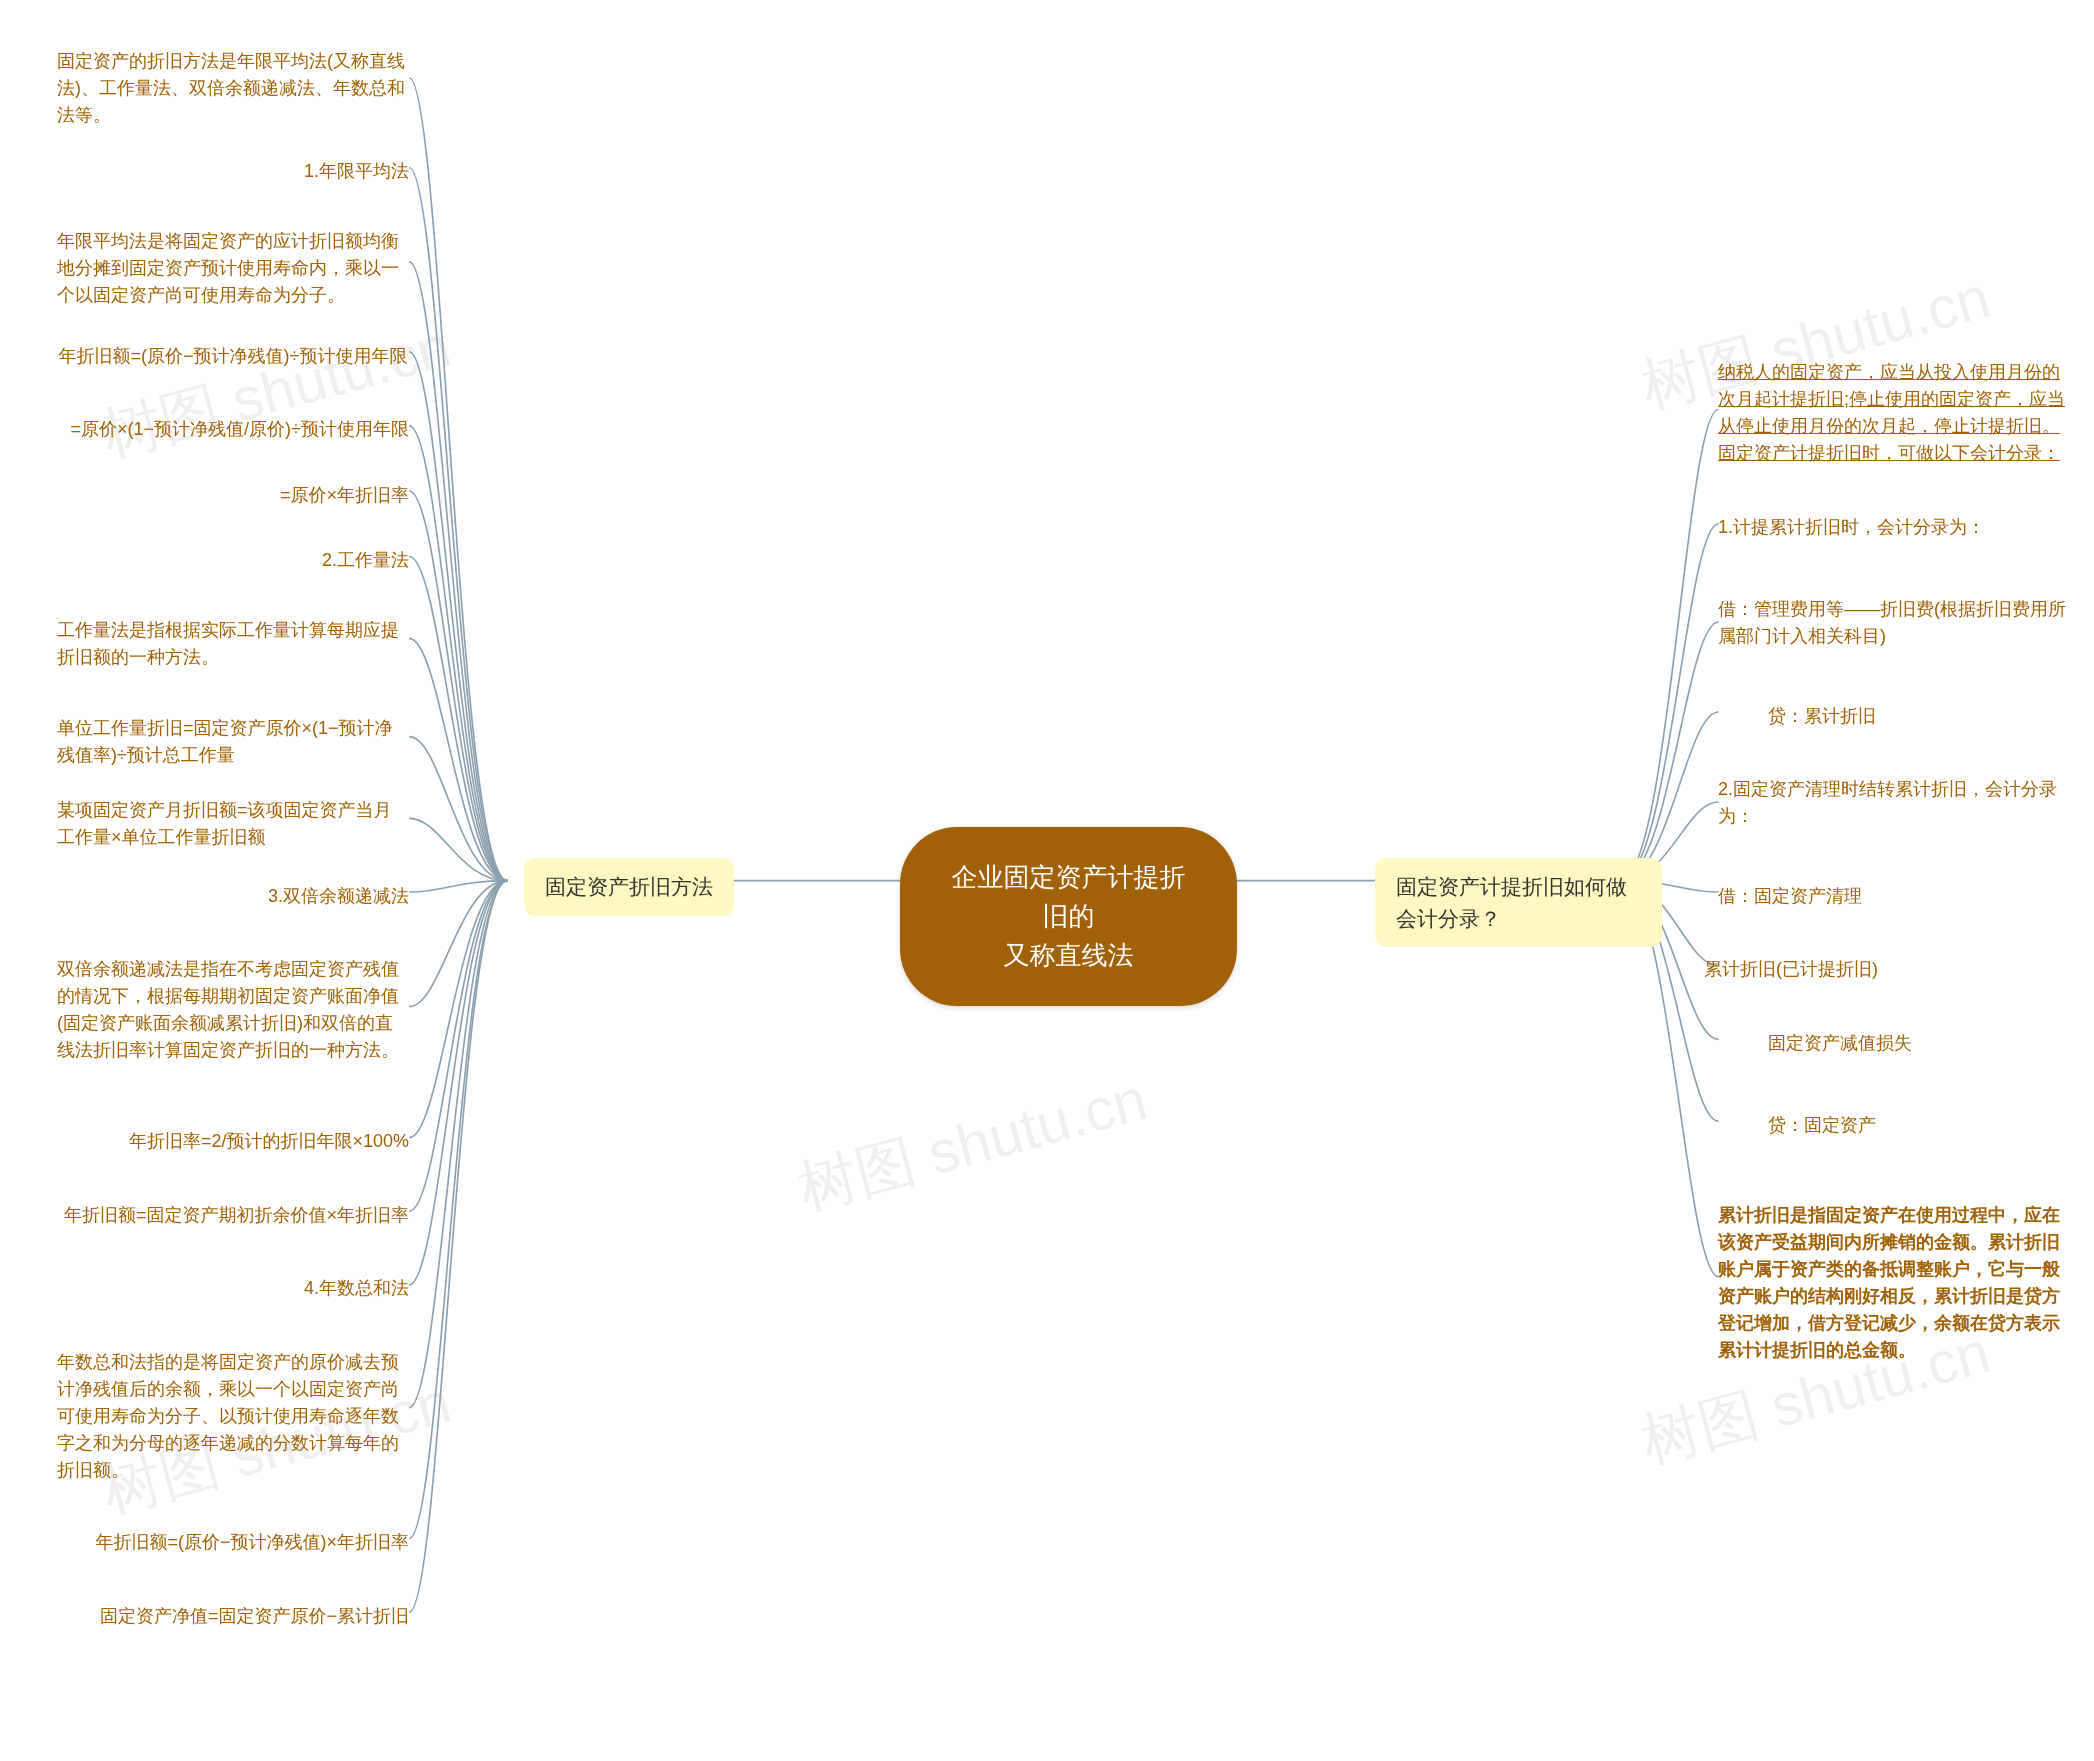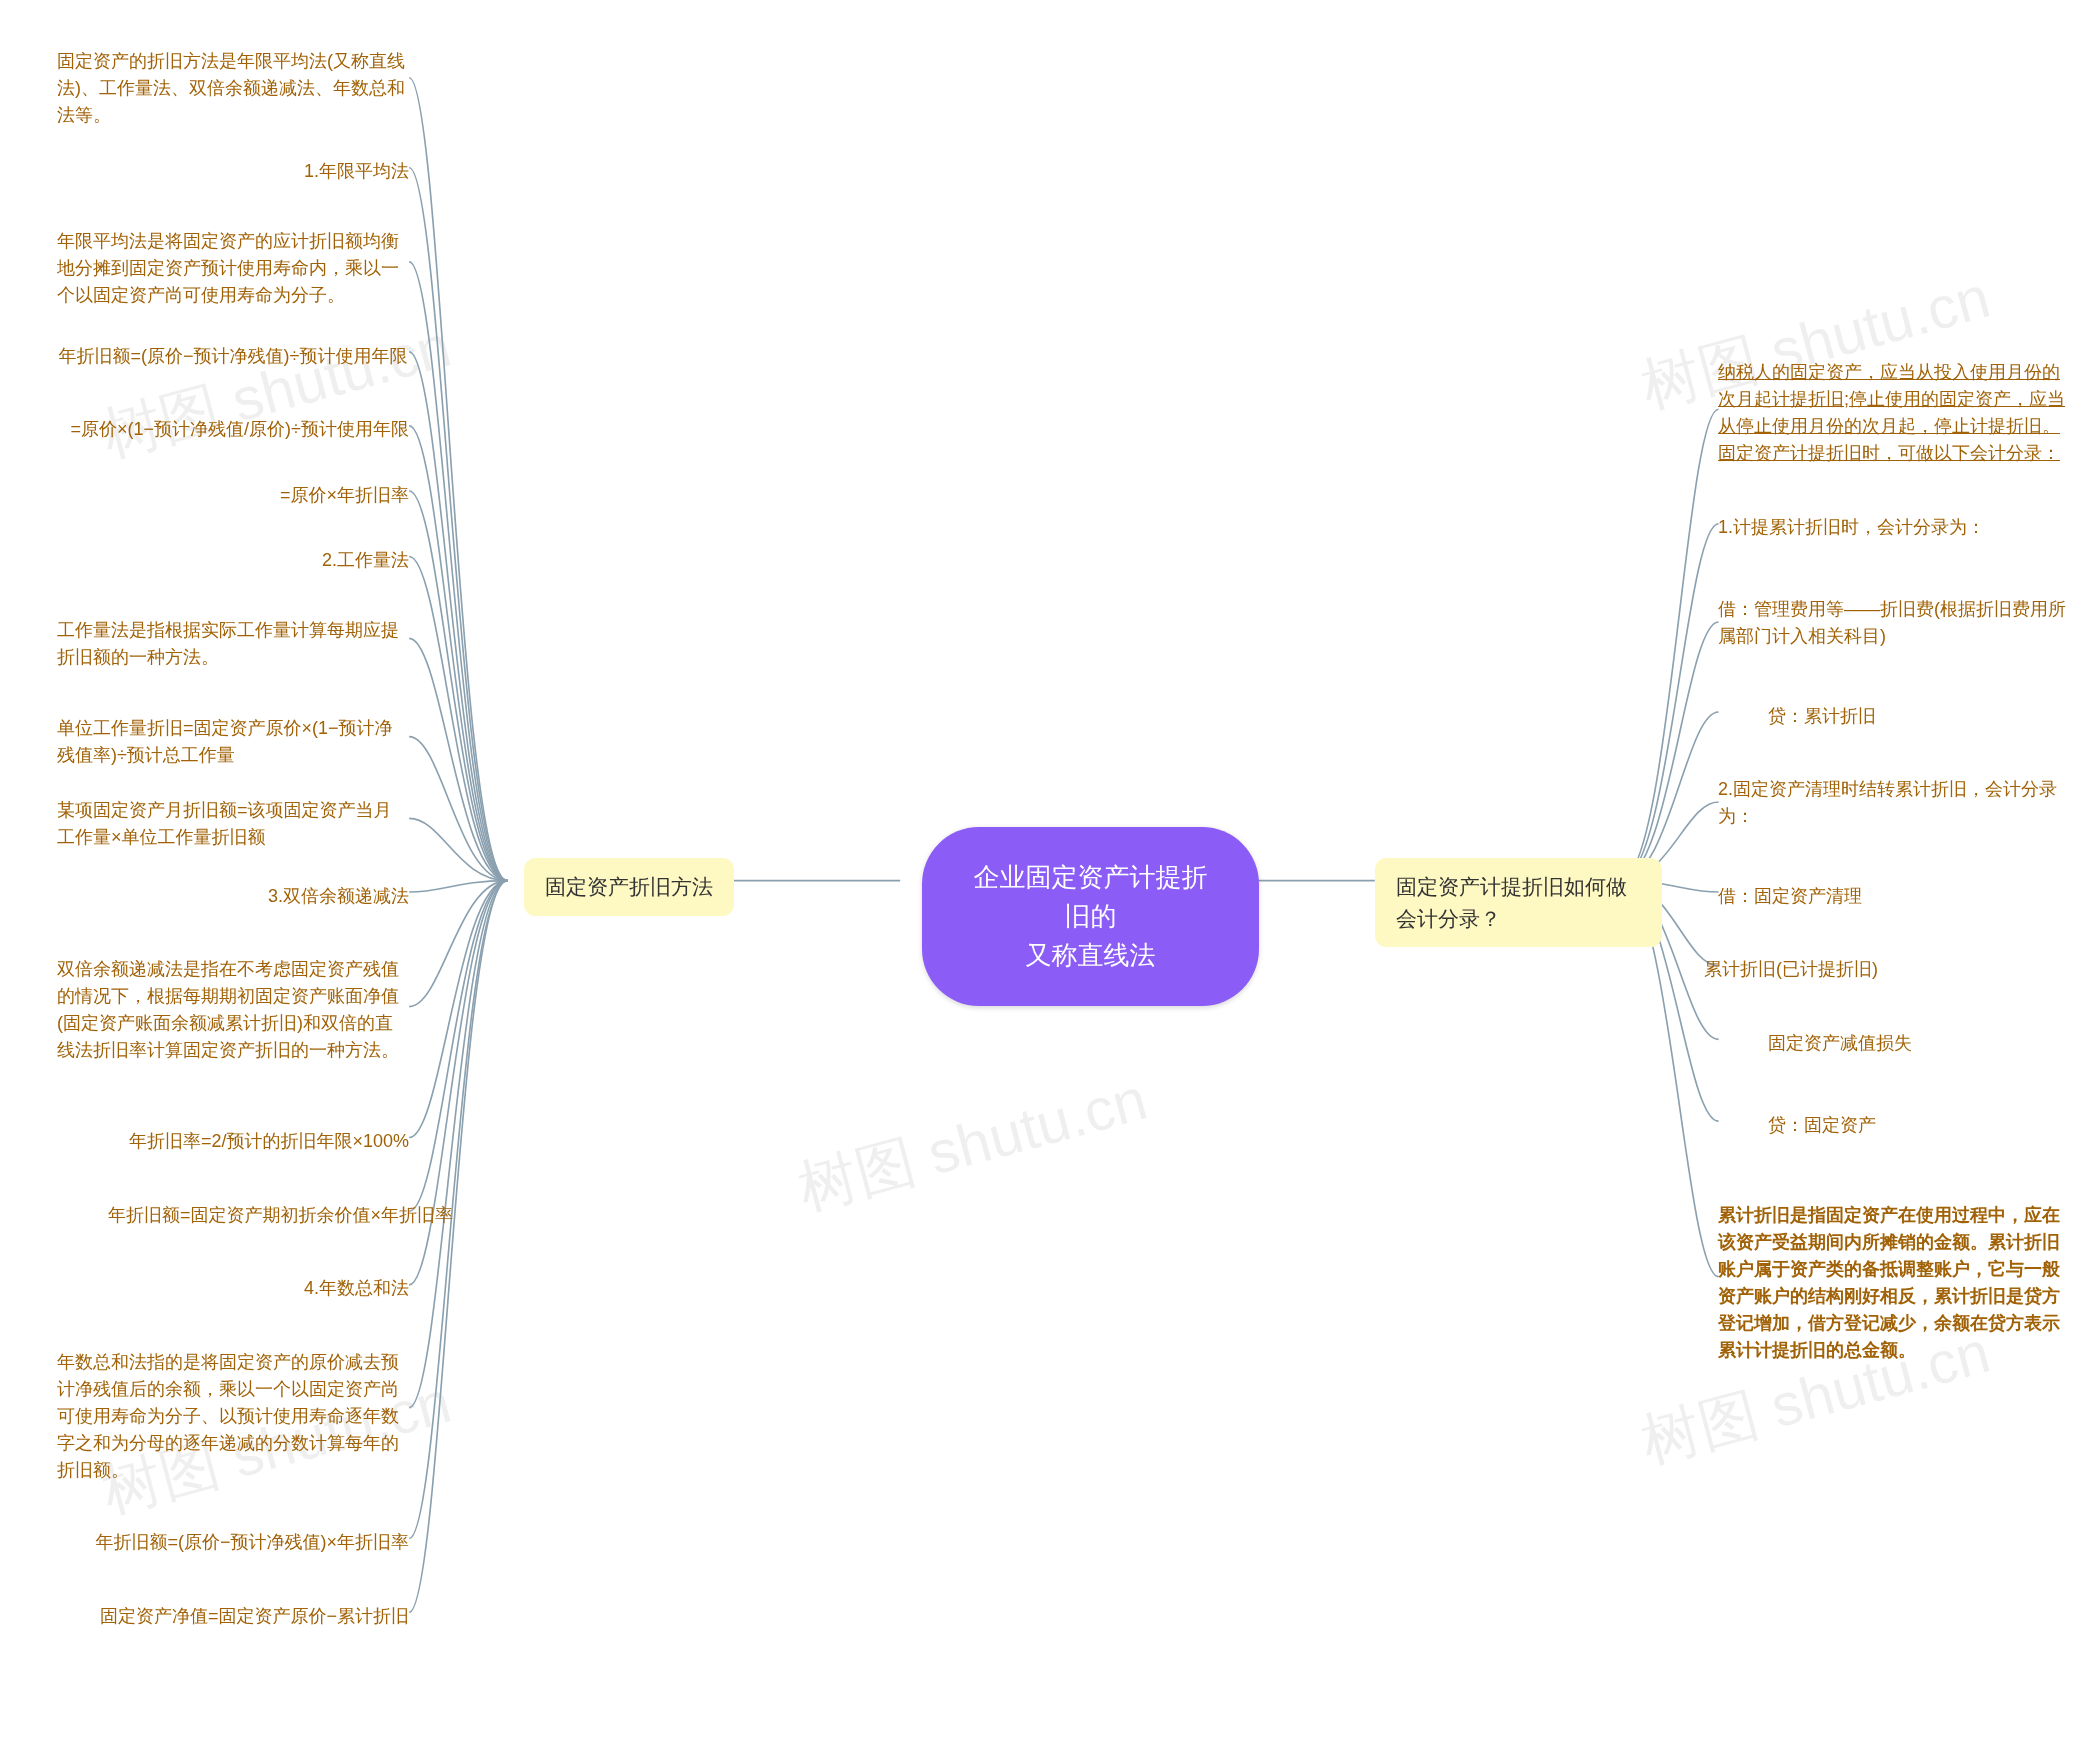--- a/index.html
+++ b/index.html
@@ -1,21 +1,21 @@
 <!DOCTYPE html>
 <html style="font-size:13px"><head>
 <meta charset="utf-8">
 <style>
   html,body{margin:0;padding:0;width:2095px;height:1762px;background:#fff;font-family:"Microsoft YaHei","PingFang SC","Heiti SC",sans-serif;overflow:hidden;}
   svg.connectors{position:absolute;left:0;top:0;pointer-events:none;}
   .node{position:absolute;font-size:18px;line-height:1.5;color:#a16207;}
   .leaf{max-width:352px;text-align:left;padding:6.5px 0;}
   .leaf.right{text-align:left;}
   .branch{background:#fef9c3;color:#333;padding:13px 21px;border-radius:11.5px;font-size:21px;white-space:nowrap;}
-  .root{background:#8b5cf6;color:#fff;padding:31px 46px;border-radius:57px;font-size:26px;text-align:center;line-height:1.5;box-shadow:0 1.6px 4.9px rgba(0,0,0,0.15);margin-left:22px;}
+  .root{background:#a16207;color:#fff;padding:31px 46px;border-radius:57px;font-size:26px;text-align:center;line-height:1.5;box-shadow:0 1.6px 4.9px rgba(0,0,0,0.15);}
   .wm{position:absolute;color:#000;opacity:0.06;font-size:59px;transform:rotate(-15deg);white-space:nowrap;pointer-events:none;}
 </style>
 </head>
 <body>
 
 <div class="wm" style="left:98px;top:352px;">树图 shutu.cn</div>
 <div class="wm" style="left:1637px;top:303px;">树图 shutu.cn</div>
 <div class="wm" style="left:794px;top:1105px;">树图 shutu.cn</div>
 <div class="wm" style="left:98px;top:1408px;">树图 shutu.cn</div>
 <div class="wm" style="left:1637px;top:1358px;">树图 shutu.cn</div>
@@ -72,21 +72,21 @@
 <div class="node leaf" style="left:57px;top:336px;width:352px;text-align:center;">年折旧额=(原价−预计净残值)÷预计使用年限</div>
 <div class="node leaf" style="left:57px;top:409px;width:352px;text-align:right;">=原价×(1−预计净残值/原价)÷预计使用年限</div>
 <div class="node leaf" style="left:57px;top:475px;width:352px;text-align:right;">=原价×年折旧率</div>
 <div class="node leaf" style="left:57px;top:540px;width:352px;text-align:right;">2.工作量法</div>
 <div class="node leaf" style="left:57px;top:610px;width:352px;">工作量法是指根据实际工作量计算每期应提折旧额的一种方法。</div>
 <div class="node leaf" style="left:57px;top:708px;width:352px;">单位工作量折旧=固定资产原价×(1−预计净残值率)÷预计总工作量</div>
 <div class="node leaf" style="left:57px;top:790px;width:352px;">某项固定资产月折旧额=该项固定资产当月工作量×单位工作量折旧额</div>
 <div class="node leaf" style="left:57px;top:876px;width:352px;text-align:right;">3.双倍余额递减法</div>
 <div class="node leaf" style="left:57px;top:949px;width:352px;">双倍余额递减法是指在不考虑固定资产残值的情况下，根据每期期初固定资产账面净值(固定资产账面余额减累计折旧)和双倍的直线法折旧率计算固定资产折旧的一种方法。</div>
 <div class="node leaf" style="left:57px;top:1121px;width:352px;text-align:right;">年折旧率=2/预计的折旧年限×100%</div>
-<div class="node leaf" style="left:57px;top:1195px;width:352px;text-align:right;margin-left:44px;">年折旧额=固定资产期初折余价值×年折旧率</div>
+<div class="node leaf" style="left:57px;top:1195px;width:352px;text-align:right;">年折旧额=固定资产期初折余价值×年折旧率</div>
 <div class="node leaf" style="left:57px;top:1268px;width:352px;text-align:right;">4.年数总和法</div>
 <div class="node leaf" style="left:57px;top:1342px;width:352px;">年数总和法指的是将固定资产的原价减去预计净残值后的余额，乘以一个以固定资产尚可使用寿命为分子、以预计使用寿命逐年数字之和为分母的逐年递减的分数计算每年的折旧额。</div>
 <div class="node leaf" style="left:57px;top:1522px;width:352px;text-align:right;">年折旧额=(原价−预计净残值)×年折旧率</div>
 <div class="node leaf" style="left:57px;top:1596px;width:352px;text-align:right;">固定资产净值=固定资产原价−累计折旧</div>
 
 <div class="node branch" style="left:1375px;top:858px;max-width:245px;white-space:normal;">固定资产计提折旧如何做会计分录？</div>
 
 <div class="node leaf right" style="left:1718px;top:352px;width:352px;text-decoration:underline;">纳税人的固定资产，应当从投入使用月份的次月起计提折旧;停止使用的固定资产，应当从停止使用月份的次月起，停止计提折旧。固定资产计提折旧时，可做以下会计分录：</div>
 <div class="node leaf right" style="left:1718px;top:507px;width:352px;">1.计提累计折旧时，会计分录为：</div>
 <div class="node leaf right" style="left:1718px;top:589px;width:352px;">借：管理费用等——折旧费(根据折旧费用所属部门计入相关科目)</div>

